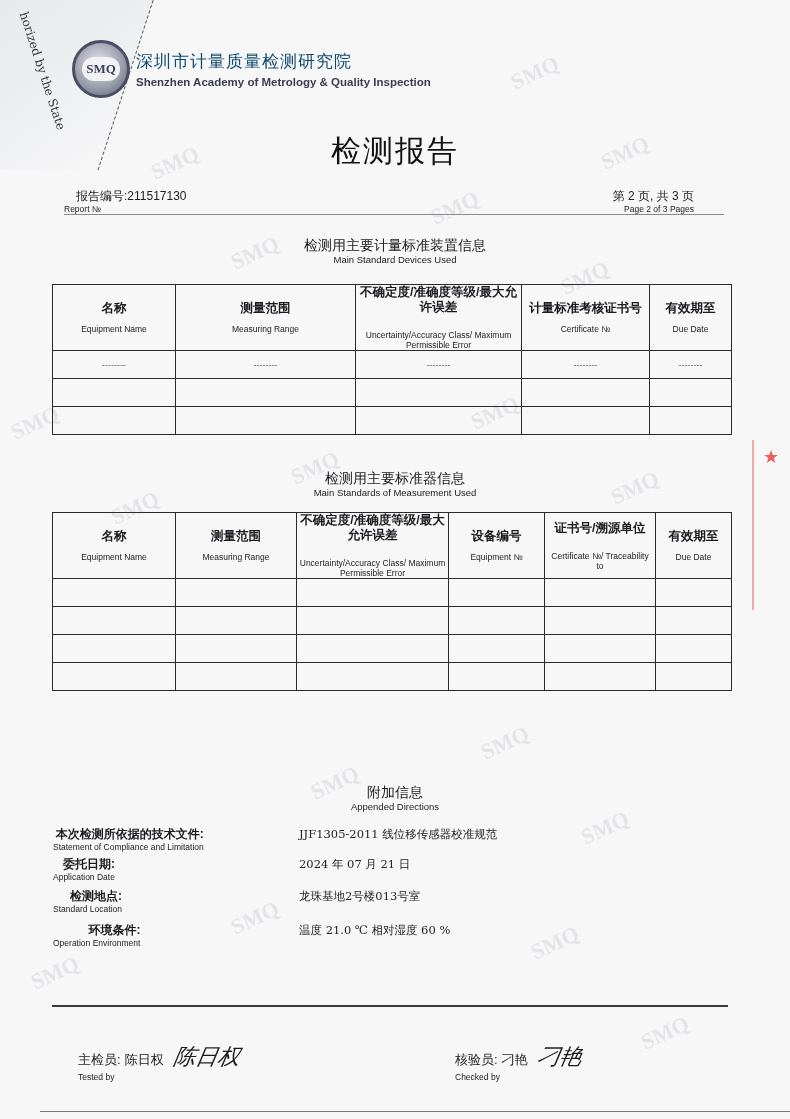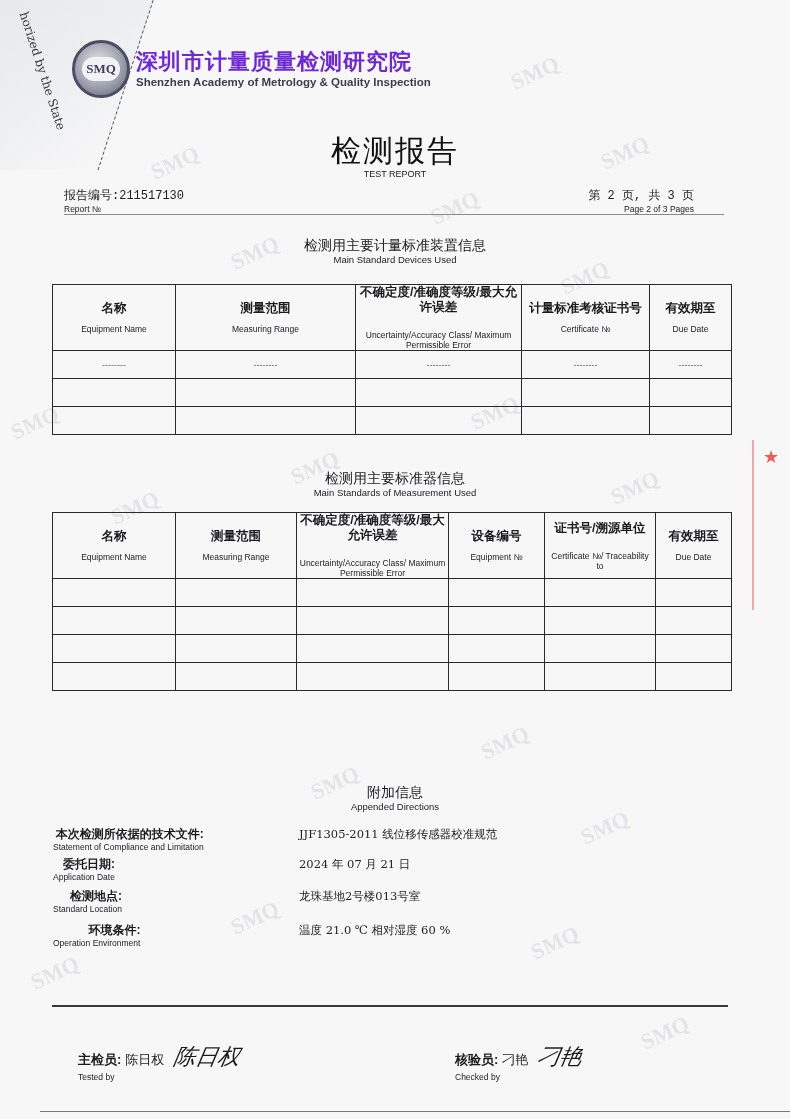--- a/index.html
+++ b/index.html
@@ -32,30 +32,30 @@
     background: radial-gradient(circle at 45% 40%, #e9e9ee 0%, #9da0ad 55%, #5b5e70 100%);
     border: 3px solid #4a4d63; display: flex; align-items: center; justify-content: center;
     box-sizing: border-box;
   }
   .logo-inner {
     width: 38px; height: 24px; border-radius: 12px; background: #f2f2f5;
     display: flex; align-items: center; justify-content: center;
     font-family: "Liberation Serif", serif; font-weight: bold; font-size: 13px; color: #3c3f58;
   }
   .org { margin-left: 6px; }
-  .org-cn { font-size: 22px; font-weight: bold; color: #6d28d9; letter-spacing: 1px; line-height: 26px; }
+  .org-cn { font-size: 17px; font-weight: normal; color: #0c4a6e; letter-spacing: 1px; line-height: 26px; }
   .org-en { font-size: 11.5px; font-weight: bold; color: #3b3d4f; line-height: 14px; }
 
   .title { position: absolute; left: 0; width: 100%; top: 133px; text-align: center; }
   .title-cn { font-size: 30px; letter-spacing: 2px; line-height: 36px; color: #111; }
   .title-en { font-size: 9px; line-height: 10px; }
 
   .report-no { position: absolute; left: 64px; top: 189px; }
   .page-no { position: absolute; right: 96px; top: 189px; text-align: right; }
-  .meta-cn { font-family: Liberation Mono, monospace; font-size: 12px; line-height: 15px; color: #222; }
+  .meta-cn { font-family: Liberation Sans, sans-serif; font-size: 12px; line-height: 15px; color: #222; margin-left: 12px; }
   .meta-en { font-size: 8.5px; line-height: 10px; }
   .hr-top { position: absolute; left: 64px; width: 660px; top: 214px; border-top: 1px solid #8a8a8a; }
 
   .section-title { position: absolute; left: 0; width: 100%; text-align: center; }
   .st-cn { font-size: 14px; line-height: 18px; }
   .st-en { font-size: 9.5px; line-height: 12px; }
 
   table.grid { position: absolute; border-collapse: collapse; table-layout: fixed; }
   table.grid td {
     border: 1px solid #2a2a2a; text-align: center; vertical-align: middle;
@@ -71,21 +71,21 @@
   .appended-row { position: absolute; left: 53px; }
   .ar-label-cn { font-size: 12px; font-weight: bold; line-height: 15px; text-align: right; }
   .ar-label-en { font-size: 8.5px; line-height: 10px; }
   .ar-value { position: absolute; left: 246px; top: 0; font-family: "DejaVu Serif", serif; font-size: 11.5px; white-space: nowrap; color: #222; }
 
   .hr-bottom { position: absolute; left: 52px; width: 676px; top: 1005px; border-top: 2px solid #3a3a3a; }
   .hr-foot { position: absolute; left: 40px; width: 750px; top: 1111px; border-top: 1px solid #777; }
 
   .sign { position: absolute; top: 1042px; }
   .sign-row { display: flex; align-items: baseline; }
-  .sign-label { font-size: 13px; font-weight: bold; }
+  .sign-label { font-size: 13px; font-weight: normal; }
   .sign-name { font-size: 13px; margin-left: 4px; }
   .sign-script {
     margin-left: 10px; font-family: "DejaVu Serif", serif; font-style: italic;
     font-size: 22px; color: #1a1a1a; transform: skewX(-10deg); display: inline-block;
   }
   .sign-en { font-size: 8.5px; line-height: 10px; }
 
   .stamp {
     position: absolute; left: 752px; top: 440px; width: 34px; height: 170px;
     color: #e33; font-size: 18px; line-height: 34px; text-align: center; opacity: 0.8;
@@ -122,21 +122,20 @@
     <div class="logo-inner">SMQ</div>
   </div>
   <div class="org">
     <div class="org-cn">深圳市计量质量检测研究院</div>
     <div class="org-en">Shenzhen Academy of Metrology &amp; Quality Inspection</div>
   </div>
 </div>
 
 <div class="title">
   <div class="title-cn">检测报告</div>
-  <div class="title-en">TEST REPORT</div>
 </div>
 
 <div class="report-no">
   <div class="meta-cn"><span>报告编号:</span><span>211517130</span></div>
   <div class="meta-en">Report №</div>
 </div>
 <div class="page-no">
   <div class="meta-cn">第 2 页, 共 3 页</div>
   <div class="meta-en">Page 2 of 3 Pages</div>
 </div>

